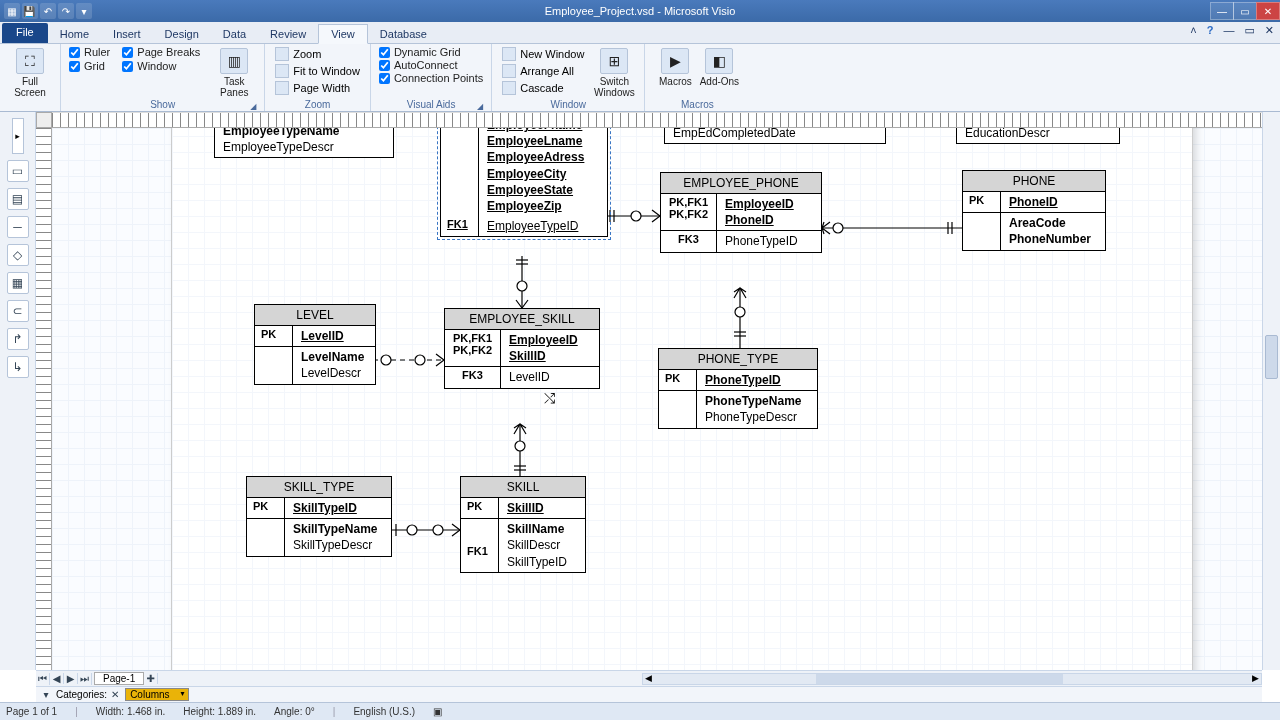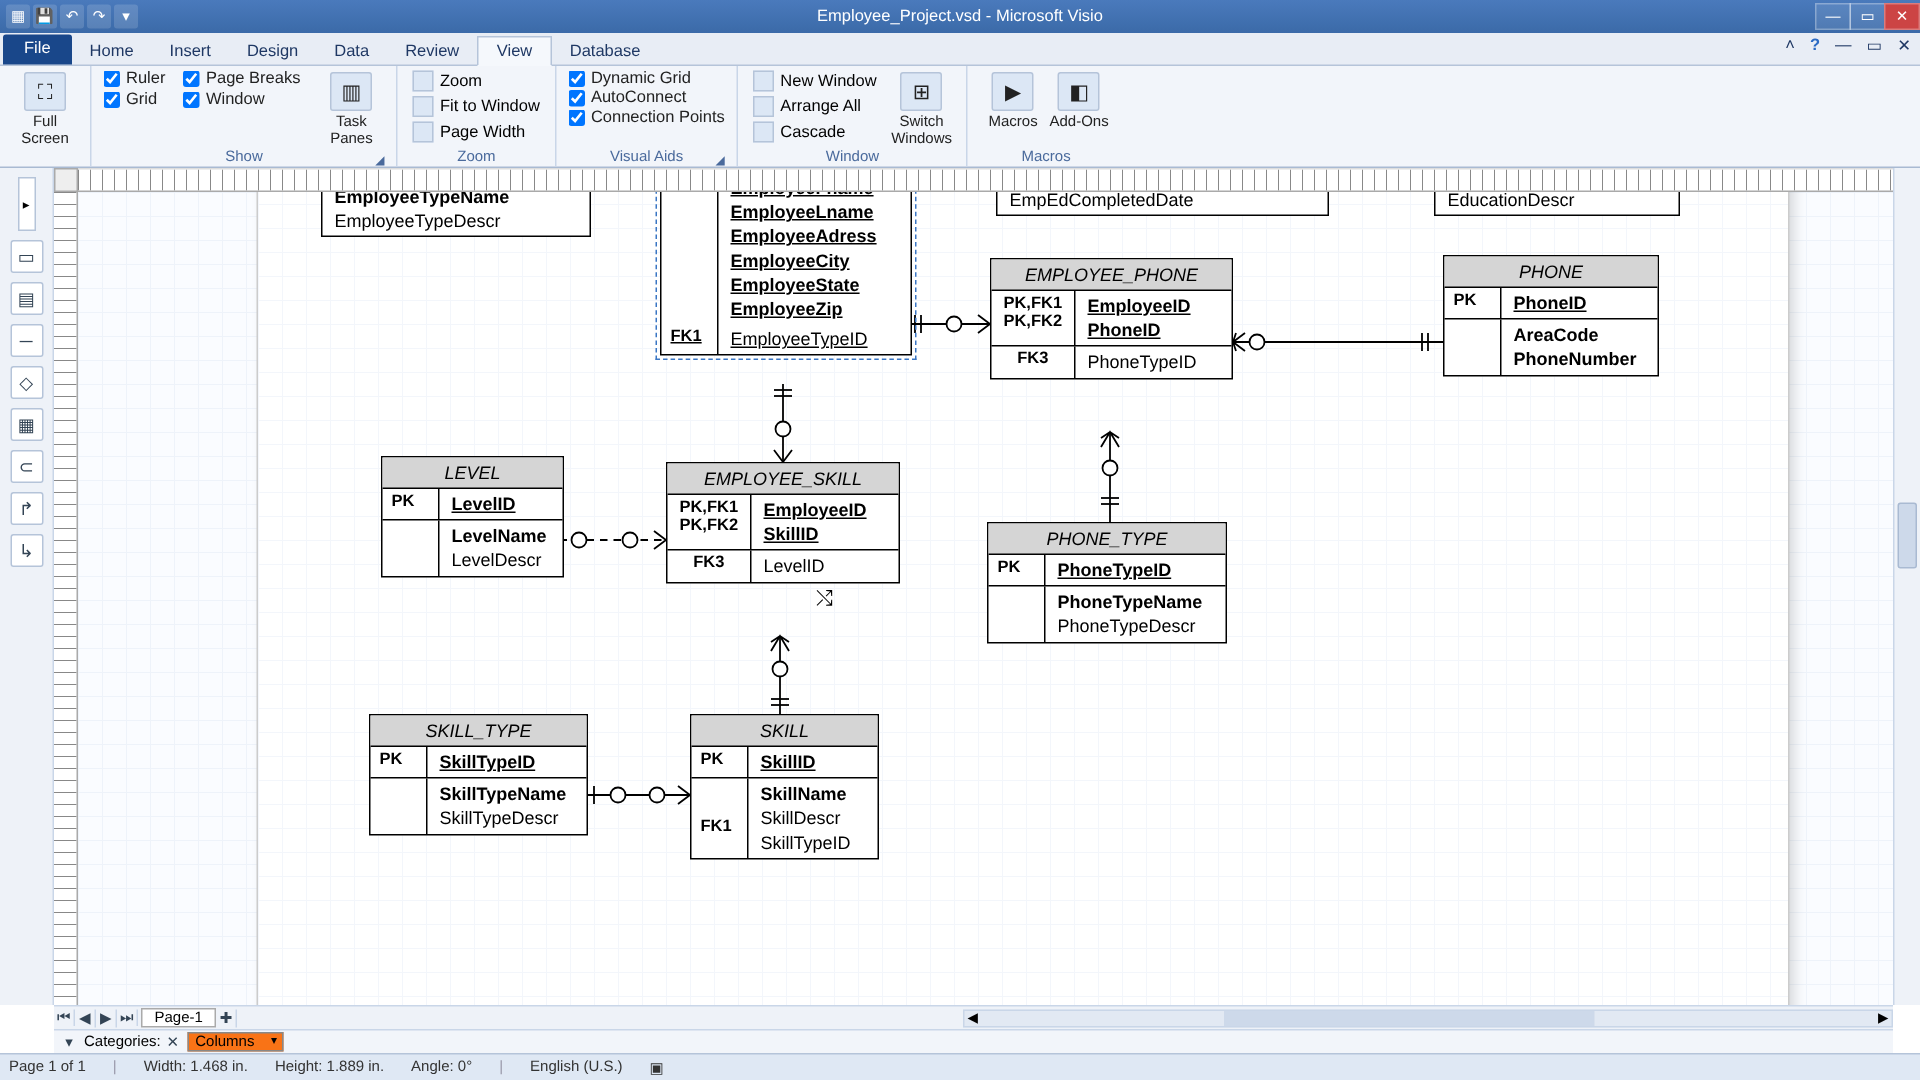--- a/index.html
+++ b/index.html
@@ -45,21 +45,21 @@
 .toolstrip .expand { width:12px; height:36px; border:1px solid #b5c4d9; background:#fff; font-size:9px; writing-mode:vertical-rl; display:flex; align-items:center; justify-content:center; }
 
 
 .canvas-wrap { position:absolute; left:52px; right:18px; top:128px; bottom:50px; overflow:hidden; background:#fafcff; }
 .canvas { position:absolute; inset:0; background-image: linear-gradient(#eef3fa 1px, transparent 1px), linear-gradient(90deg, #eef3fa 1px, transparent 1px); background-size:16px 16px; }
 .page-shadow { position:absolute; left:120px; top:-40px; width:1020px; height:720px; background:#fff; box-shadow:0 0 0 1px #ccc, 4px 4px 8px rgba(0,0,0,0.15); background-image: linear-gradient(#f3f6fb 1px, transparent 1px), linear-gradient(90deg, #f3f6fb 1px, transparent 1px); background-size:16px 16px; }
 
 
 .entity { position:absolute; border:1.5px solid #000; background:#fff; font-family:Arial,sans-serif; }
 .entity.sel { outline:1px dashed #3a76c4; outline-offset:2px;text-decoration:underline; }
-.ent-title { background:#d5d5d5; text-align:center; font-size:12px; padding:3px 6px; border-bottom:1.5px solid #000; font-weight:normal;font-style:italic; }
+.ent-title { background:#d5d5d5; text-align:center; font-size:12px; padding:3px 6px; border-bottom:1.5px solid #000; font-weight:normal; }
 .ent-row { display:flex; }
 .ent-row + .ent-row.sep { border-top:1.5px solid #000; }
 .ent-key { border-right:1.5px solid #000; padding:2px 6px; font-size:11px; font-weight:bold; min-width:38px; }
 .ent-key.wide { min-width:56px;text-align:center; }
 .ent-attrs { padding:2px 8px; font-size:12px; line-height:1.35; }
 .ent-attrs div.pk { text-decoration:underline; font-weight:bold; }
 .ent-attrs div.req { font-weight:bold; }
 
 
 svg.conn { position:absolute; inset:0; width:100%; height:100%; pointer-events:none; }
@@ -73,21 +73,21 @@
 
 .pagetabs { position:absolute; left:36px; right:18px; bottom:34px; height:16px; background:#eef2f8; border-top:1px solid #c9d6e8; display:flex; align-items:center; font-size:10px; }
 .pagetabs .navbtn { width:14px; text-align:center; color:#345; border-right:1px solid #c9d6e8; }
 .pagetabs .ptab { background:#fff; border:1px solid #aaa; padding:0 8px; margin-left:2px; }
 .pagetabs .hscroll { margin-left:auto; flex:1; max-width:620px; height:12px; background:#e2e9f3; border:1px solid #c9d6e8; position:relative; }
 .pagetabs .hscroll .hthumb { position:absolute; left:28%; width:40%; top:0; bottom:0; background:#cdd9ea; }
 
 
 .catstrip { position:absolute; left:36px; right:18px; bottom:18px; height:16px; background:#f2f5fa; border-top:1px solid #c9d6e8; display:flex; align-items:center; font-size:10px; padding-left:4px; gap:4px; }
 .catstrip .x { width:12px; text-align:center; color:#345; }
-.catstrip .colbox { border:1px solid #888; background:#f97316; padding:0 18px 0 4px; position:relative; }
+.catstrip .colbox { border:1px solid #888; background:#eab308; padding:0 18px 0 4px; position:relative; }
 .catstrip .colbox::after { content:"▾"; position:absolute; right:3px; top:0; font-size:8px; }
 
 
 .status { position:absolute; left:0; right:0; bottom:0; height:18px; background:#dfe8f4; border-top:1px solid #b5c4d9; display:flex; align-items:center; font-size:10px; color:#333; padding:0 6px; gap:18px; }
 .status .sep { color:#99a; }
 
 .cursor { position:absolute; font-size:14px; color:#000; pointer-events:none; }
 </style>
 </head>
 <body>

